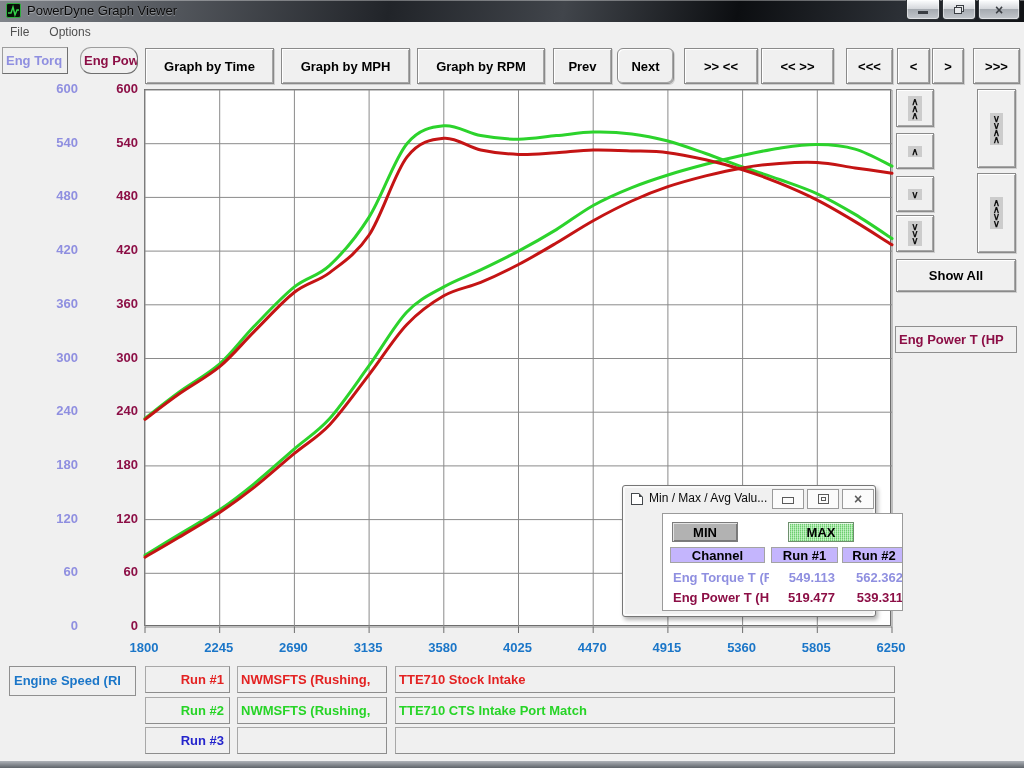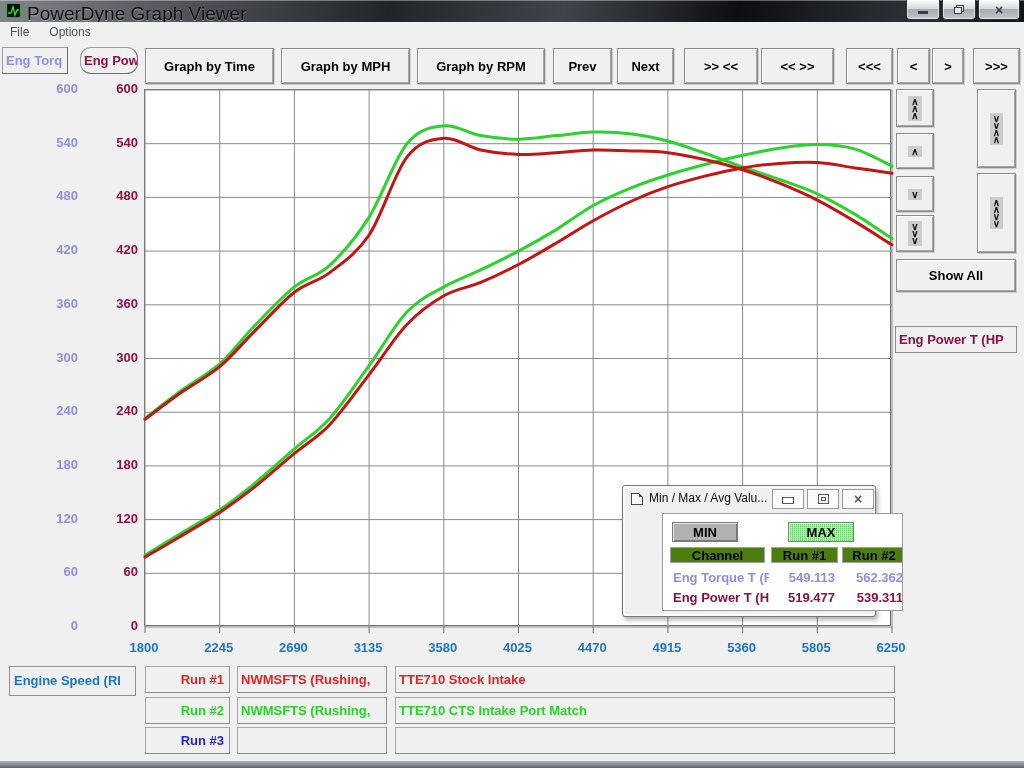--- a/index.html
+++ b/index.html
@@ -5,21 +5,21 @@
   html,body{margin:0;padding:0;background:#4a4e53;}
   *{box-sizing:border-box;font-family:"Liberation Sans",sans-serif;}
   .app{position:relative;width:1024px;height:768px;background:#f0f0f0;overflow:hidden;}
 
   
   .titlebar{position:absolute;left:0;top:0;width:1024px;height:22px;
     background:linear-gradient(100deg,#82868c 0%,#5a5e64 14%,#212429 38%,#41454b 55%,#0c0e11 72%,#2c3036 88%,#101215 100%);
     box-shadow:inset 0 1px 0 rgba(255,255,255,.35);}
   .app-icon{position:absolute;left:6px;top:3px;width:15px;height:15px;background:#081008;border:1px solid #2fae3f;border-radius:2px;}
   .app-icon svg{display:block}
-  .title-text{position:absolute;left:27px;top:3px;font-size:19px;color:#0a0a0a;font-weight:400;
+  .title-text{position:absolute;left:27px;top:3px;font-size:13px;color:#0a0a0a;font-weight:400;
     text-shadow:0 1px 1px rgba(255,255,255,.4);white-space:nowrap;}
   .capbtn{position:absolute;top:0;height:20px;border:1px solid #2e3236;border-top:none;border-radius:0 0 4px 4px;
     background:linear-gradient(#fdfeff 0%,#d6d9dd 45%,#a6abb1 50%,#c3c7cc 100%);
     display:flex;align-items:center;justify-content:center;color:#3a3e43;font-weight:bold;box-shadow:inset 0 0 0 1px rgba(255,255,255,.5);}
   .cap-min{left:906px;width:34px;} .cap-max{left:942px;width:34px;} .cap-close{left:978px;width:42px;font-size:14px;}
   .minbar{width:10px;height:3px;background:#3a3e43;margin-top:6px;}
   .restore-glyph{position:relative;width:10px;height:9px;}
   .restore-glyph i{position:absolute;border:1px solid #3a3e43;background:#e8eaec;}
   .restore-glyph i:first-child{left:2px;top:0;width:8px;height:7px;}
   .restore-glyph i:last-child{left:0;top:2px;width:8px;height:7px;}
@@ -37,21 +37,21 @@
   .chanbox{position:absolute;top:47px;height:27px;background:#f0f0f0;border:1px solid #9d9d9d;border-right-color:#6f6f6f;border-bottom-color:#6f6f6f;
     font-weight:bold;font-size:13px;line-height:25px;padding-left:3px;overflow:hidden;white-space:nowrap;}
   .chan-torque{left:2px;width:66px;color:#8f8fe0;}
   .chan-power{left:80px;width:58px;color:#8c0f46;border-radius:11px;}
 
   
   .tb0{left:145px;top:48px;width:129px;height:36px;}
   .tb1{left:281px;top:48px;width:129px;height:36px;}
   .tb2{left:417px;top:48px;width:128px;height:36px;}
   .tb3{left:553px;top:48px;width:59px;height:36px;}
-  .tb4{left:617px;top:48px;width:57px;height:36px;}
+  .tb4{left:617px;top:48px;width:57px;height:36px;border-radius:6px;}
   .tb5{left:684px;top:48px;width:74px;height:36px;}
   .tb6{left:761px;top:48px;width:73px;height:36px;}
   .tb7{left:846px;top:48px;width:47px;height:36px;}
   .tb8{left:897px;top:48px;width:33px;height:36px;}
   .tb9{left:932px;top:48px;width:32px;height:36px;}
   .tb10{left:973px;top:48px;width:47px;height:36px;}
 
   
   .plot{position:absolute;left:144px;top:89px;width:747px;height:537px;background:#fff;border:1px solid #6e6e6e;}
   .plot svg{position:absolute;left:0;top:0;overflow:visible;}
@@ -88,21 +88,21 @@
   .mm-restglyph{position:relative;width:11px;height:10px;border:1px solid #5a5a5a;}
   .mm-restglyph i{position:absolute;left:2px;top:2px;right:2px;bottom:2px;border:1px solid #5a5a5a;}
   .mm-panel{position:absolute;left:6px;top:27px;width:241px;height:98px;background:#fff;border:1px solid #9a9a9a;overflow:hidden;margin-left:33px;}
   .mm-minbtn{left:9px;top:8px;width:66px;height:20px;background:#b2b2b2;border:1px solid #7c7c7c;
     box-shadow:inset 1px 1px 0 #e3e3e3,inset -1px -1px 0 #787878;}
   .mm-maxbtn{left:125px;top:8px;width:66px;height:20px;border:1px solid #6d8f6d;
     background:#8ee690;
     background-image:repeating-linear-gradient(90deg,rgba(255,255,255,.5) 0 1px,transparent 1px 2px),
                      repeating-linear-gradient(0deg,rgba(0,110,0,.22) 0 1px,transparent 1px 2px);
     box-shadow:inset 1px 1px 0 rgba(255,255,255,.7);}
-  .mm-hdr{position:absolute;height:16px;background:#4d7c0f;border:1px solid #a3a3a3;font-size:13px;font-weight:bold;
+  .mm-hdr{position:absolute;height:16px;background:#c4b5fd;border:1px solid #a3a3a3;font-size:13px;font-weight:bold;
     display:flex;align-items:center;justify-content:center;}
   .mm-hdr-channel{left:7px;top:33px;width:95px;}
   .mm-hdr-run1{left:108px;top:33px;width:67px;}
   .mm-hdr-run2{left:179px;top:33px;width:64px;}
   .mm-row{position:absolute;font-size:13px;font-weight:bold;white-space:nowrap;}
   .mm-chan{left:10px;width:96px;overflow:hidden;}
   .mm-v1{left:106px;width:66px;text-align:right;}
   .mm-v2{left:177px;width:63px;text-align:right;}
   .mm-r1{top:56px;} .mm-r2{top:76px;}
 

